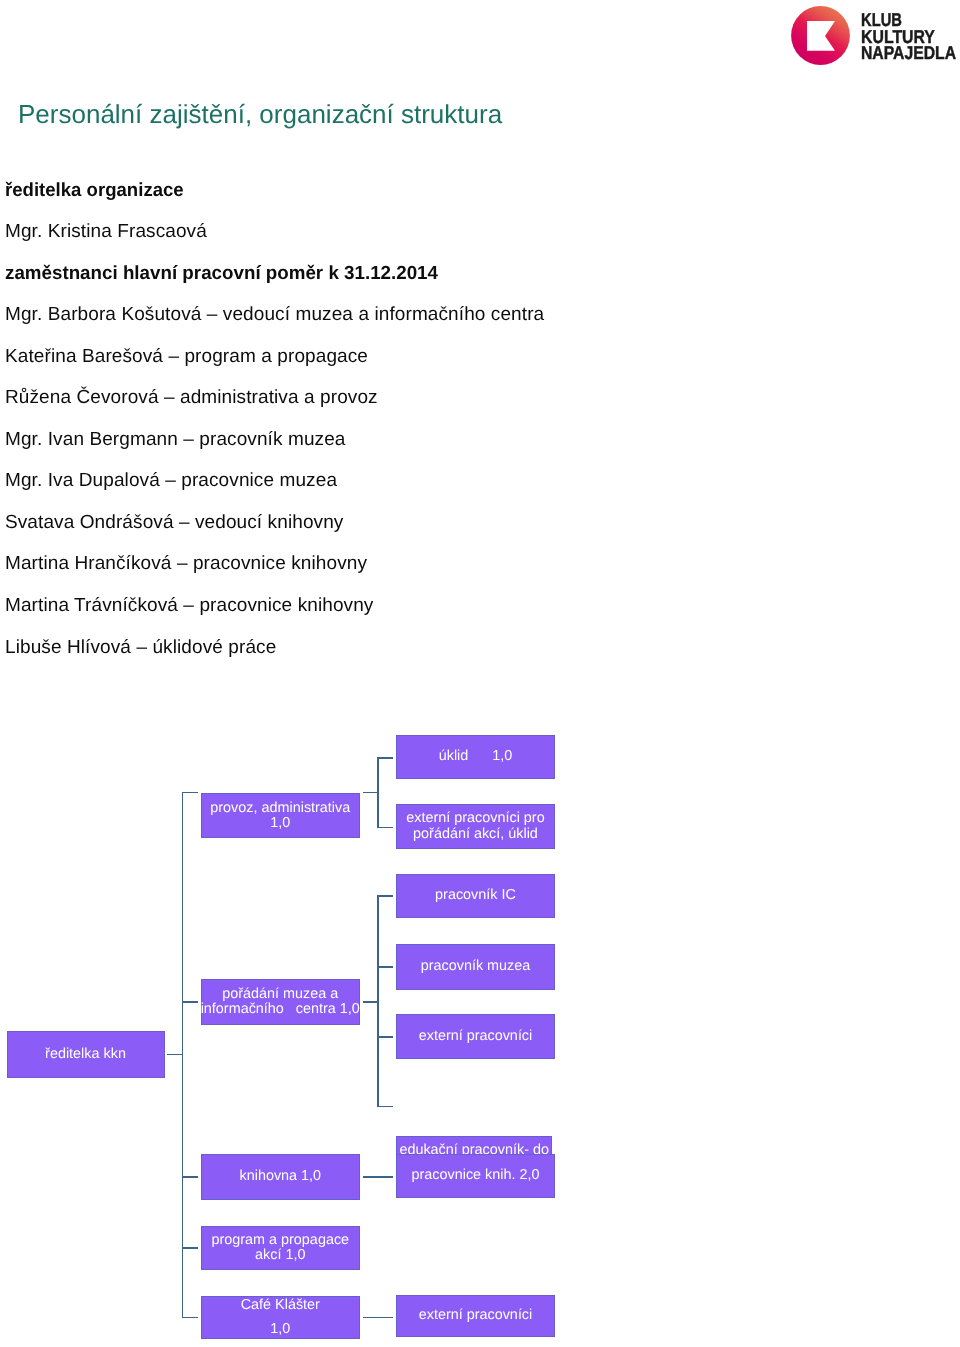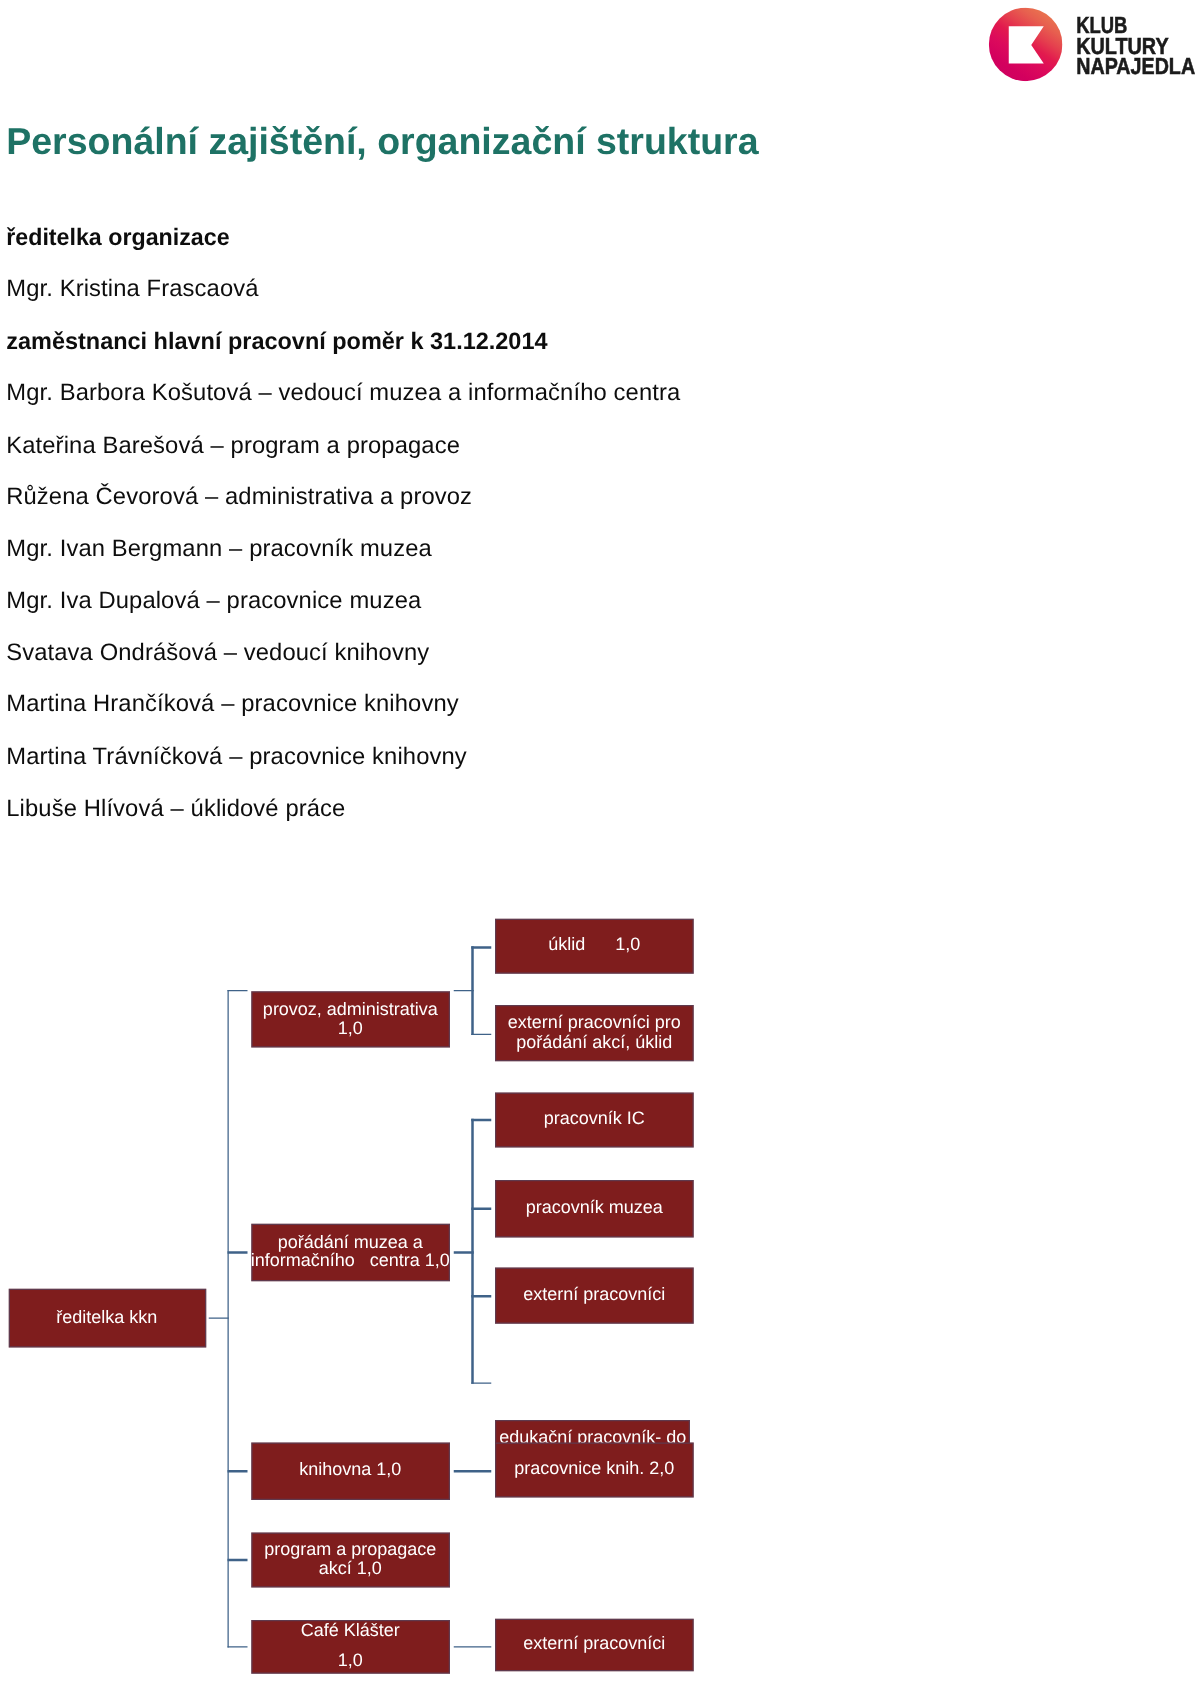--- a/index.html
+++ b/index.html
@@ -13,31 +13,31 @@
   .logo-mark{position:absolute;left:0;top:0;width:59px;height:59px;}
   .logo-words{position:absolute;left:70px;top:6px;width:110px;height:60px;}
   .logo-line{display:block;color:#1b1b1b;font-family:"Liberation Sans",sans-serif;
              font-weight:bold;font-size:18.6px;line-height:16.6px;white-space:nowrap;
              transform-origin:left center;-webkit-text-stroke:0.45px #1b1b1b;}
   .logo-line.l1{transform:scaleX(0.792);}
   .logo-line.l2{transform:scaleX(0.852);}
   .logo-line.l3{transform:scaleX(0.847);}
 
   
-  .doc-title{position:absolute;left:5px;top:99.5px;color:#1e7265;
-             font-size:30px;line-height:28px;white-space:nowrap;font-weight:bold;}
+  .doc-title{position:absolute;left:18px;top:99.5px;color:#1e7265;
+             font-size:26px;line-height:28px;white-space:nowrap;}
   .lines{position:absolute;left:5px;top:169.5px;width:700px;}
   .ln{font-size:19px;line-height:41.55px;color:#0d0d0d;white-space:nowrap;letter-spacing:0.1px;}
   .ln.b{font-weight:bold;letter-spacing:0;}
   .ln.b1{display:inline-block;transform-origin:left center;transform:scaleX(0.978);}
   .ln.b2{display:inline-block;transform-origin:left center;transform:scaleX(0.988);}
 
   
   .chart{position:absolute;left:0;top:0;width:960px;height:1347px;}
-  .node{position:absolute;background:#7f1d1d;color:#ffffff;
+  .node{position:absolute;background:#8b5cf6;color:#ffffff;
         display:flex;align-items:center;justify-content:center;text-align:center;
         font-size:14.4px;line-height:15.2px;box-sizing:border-box;padding:0 2px;
         border:0.5px solid rgba(52,100,147,0.42);}
   .node span{display:block;white-space:nowrap;}
   .node i{font-style:normal;}
   .conn{position:absolute;background:#3f6288;}
 </style>
 </head>
 <body>
 

